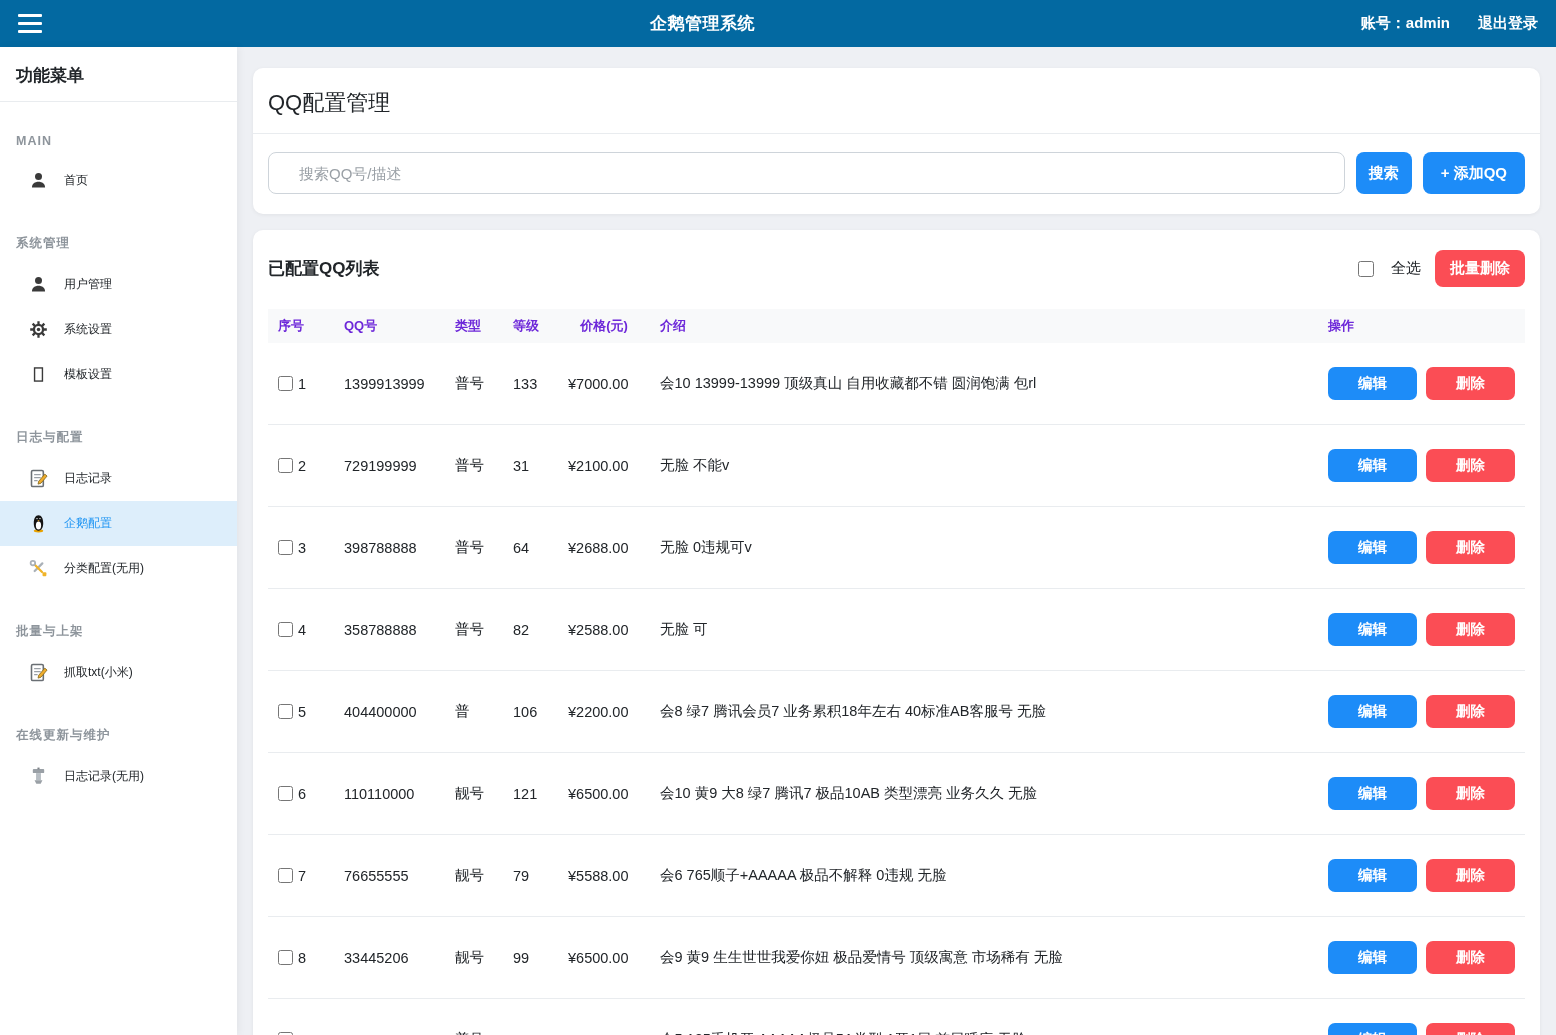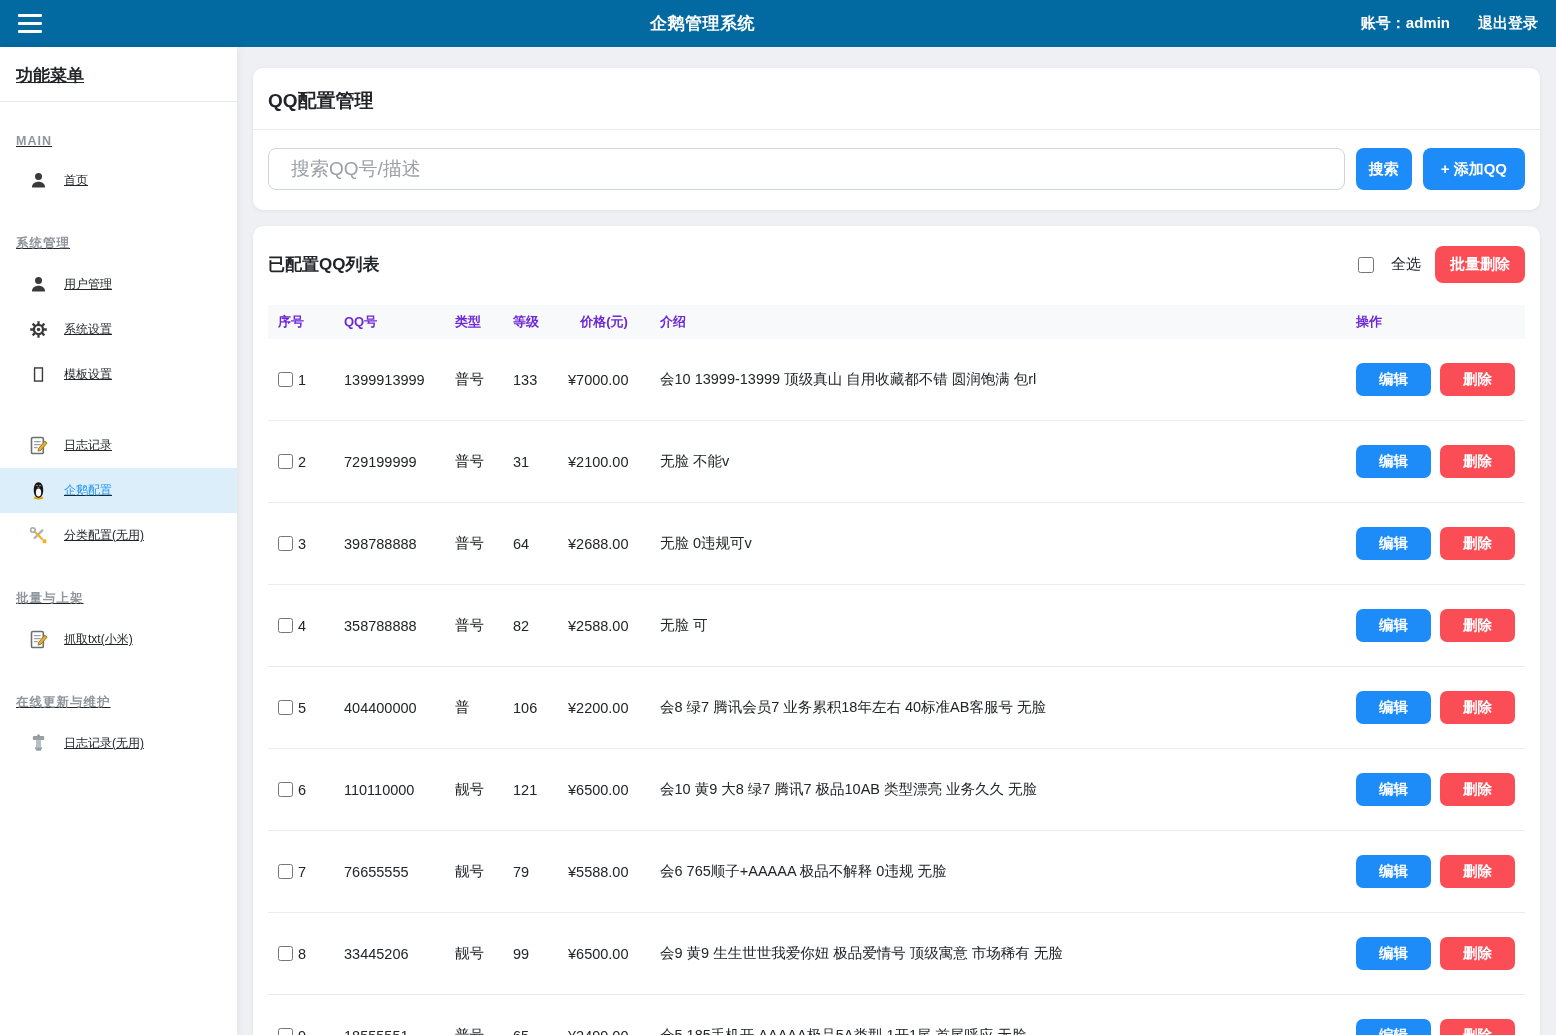--- a/index.html
+++ b/index.html
@@ -15,21 +15,21 @@
   }
   .hamburger { width:26px; cursor:pointer; display:flex; flex-direction:column; gap:5px; }
   .hamburger span { display:block; height:3px; width:24px; background:#fff; border-radius:1px; }
   .topbar-title { flex:1; text-align:center; font-size:17px; font-weight:bold; letter-spacing:.5px; }
   .topbar-right { display:flex; align-items:center; gap:28px; font-weight:bold; font-size:15px; }
   .logout-link { cursor:pointer; }
   
   .layout { display:flex; height:988px; }
   .sidebar {
     width:237px; background:#fff; height:100%;
-    box-shadow:2px 0 8px rgba(0,0,0,.05); position:relative; z-index:2; flex:0 0 237px;text-decoration:underline;
+    box-shadow:2px 0 8px rgba(0,0,0,.05); position:relative; z-index:2; flex:0 0 237px;
   }
   .sidebar-title { font-size:17px; font-weight:bold; padding:17px 16px 14px; }
   .sidebar-divider { height:1px; background:#e9ecef; }
   .side-section { margin-top:26px; }
   .side-section-label {
     color:#8e959c; font-size:12.5px; font-weight:bold; letter-spacing:1px;
     padding:6px 16px 10px;
   }
   .side-item {
     display:flex; align-items:center; gap:15px; padding:12px 16px 12px 28px;
@@ -37,26 +37,26 @@
   }
   .side-item .icon { width:21px; height:21px; flex:0 0 21px; display:flex; align-items:center; justify-content:center; }
   .side-item.active { background:#ddeefb; color:#2196f3; }
   .icon svg { width:21px; height:21px; display:block; }
   
   .main { flex:1; padding:21px 16px 0 16px; overflow:hidden; }
   .card {
     background:#fff; border-radius:10px; box-shadow:0 1px 4px rgba(0,0,0,.06);
     padding:20px 15px; margin-bottom:16px;
   }
-  .card-title { font-size:19px; font-weight:bold; }
+  .card-title { font-size:22px; font-weight:normal; }
   .card-hr { height:1px; background:#e9ecef; margin:15px -15px 18px; }
   .search-row { display:flex; gap:11px; }
   .search-input {
     flex:1; height:42px; border:1px solid #ced4da; border-radius:8px;
-    padding:0 22px; font-size:19px; color:#212529; outline:none;
+    padding:0 30px; font-size:15px; color:#212529; outline:none;
     font-family:inherit;
   }
   .search-input::placeholder { color:#9aa0a6; }
   .btn {
     border:none; color:#fff; font-size:15px; font-weight:bold; cursor:pointer;
     border-radius:8px; font-family:inherit; white-space:nowrap;
   }
   .btn-blue { background:#1d8cf8; }
   .btn-red  { background:#fb4d55; }
   .search-btn { width:56px; height:42px; }
@@ -81,21 +81,21 @@
   }
   .col-idx { width:66px; }
   .col-qq { width:111px; }
   .col-type { width:58px; }
   .col-level { width:55px; }
   .col-price { width:92px;text-align:center; }
   .col-ops { width:160px; }
   .idx-cell { display:flex; align-items:center; gap:5px; }
   .idx-cell input { width:15px; height:15px; cursor:pointer; }
   .ops-cell { display:flex; gap:9px; }
-  .op-btn { height:33px; padding:0 23px; border-radius:7px; font-size:14.5px; }
+  .op-btn { height:33px; padding:0 30px; border-radius:7px; font-size:14.5px; }
 </style>
 </head>
 <body>
 
 <div class="topbar">
   <div class="hamburger">
     <span></span>
       <span></span>
       <span></span>
   </div>
@@ -150,20 +150,21 @@
           <div class="side-item">
             <span class="icon">
               <svg viewBox="0 0 24 24">
                 <rect x="7.5" y="4.5" width="9" height="15" fill="none" stroke="#3a3a3a" stroke-width="1.6"></rect>
               </svg>
             </span>
             <span>模板设置</span>
           </div>
         </div>
         <div class="side-section">
+          <div class="side-section-label">日志与配置</div>
           <div class="side-item">
             <span class="icon">
               <svg viewBox="0 0 24 24">
                 <rect x="4" y="2.8" width="13.5" height="18.4" rx="1.6" fill="#fff" stroke="#6a6f74" stroke-width="1.8"></rect>
                 <path d="M7 7.5h7.5M7 11h7.5M7 14.5h4" stroke="#9aa0a6" stroke-width="1.5"></path>
                 <path d="M12.2 15.2l7-8.2 2.6 2.2-7 8.2-3.3 1z" fill="#f0ad2d" stroke="#8a6d1f" stroke-width="1"></path>
               </svg>
             </span>
             <span>日志记录</span>
           </div>

